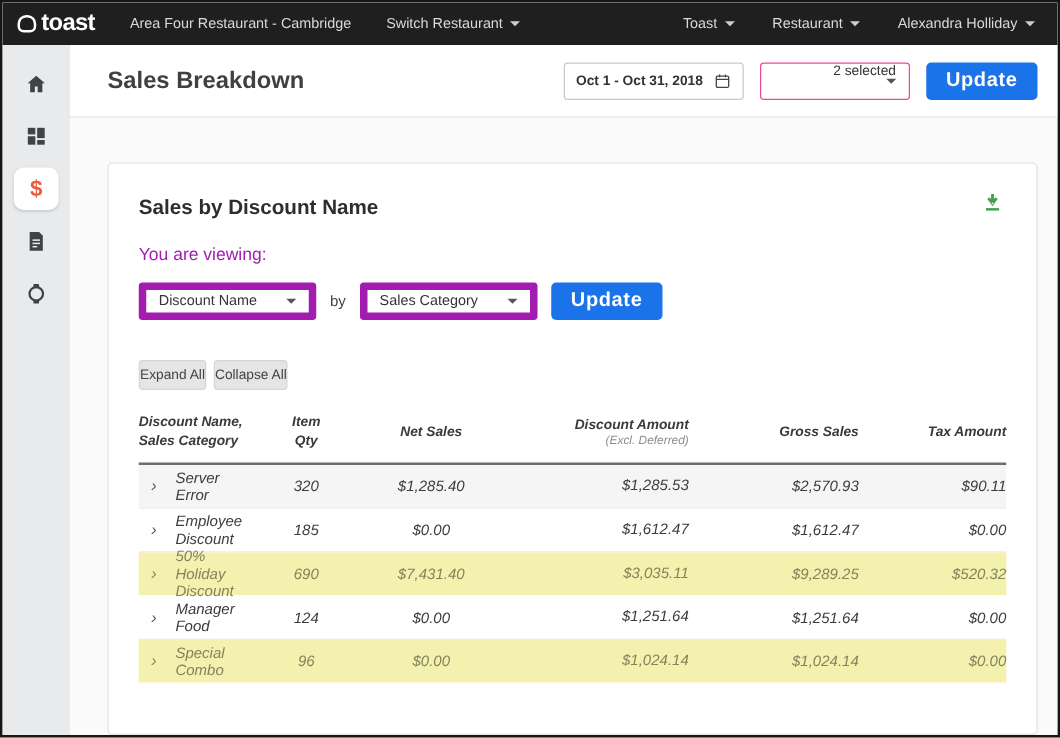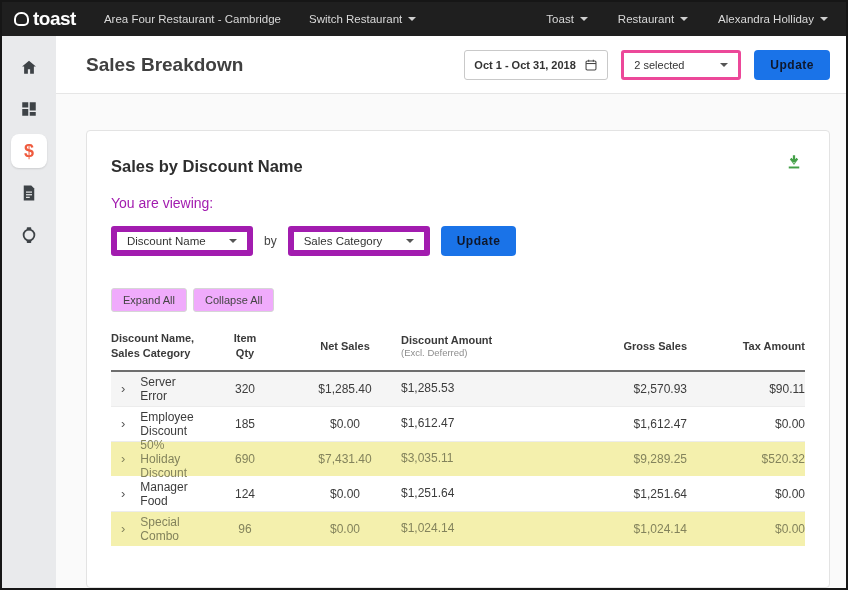--- a/index.html
+++ b/index.html
@@ -33,53 +33,53 @@
 
   
   .page-header { background:#fff; height:58px; border-bottom:1px solid #e6e6e6; display:flex;
                  align-items:center; padding:0 16px 0 30px; flex:0 0 auto; }
   .page-title { font-size:19px; font-weight:bold; color:#404040; }
   .hdr-controls { margin-left:auto; display:flex; align-items:center; gap:13px; }
   .date-box { width:144px; height:30px; border:1px solid #c9c9c9; border-radius:3px; background:#fff;
               display:flex; align-items:center; padding:0 9px; font-size:11px; font-weight:bold;
               color:#333; }
   .date-box svg { margin-left:auto; width:14px; height:14px; stroke:#444; fill:none; stroke-width:1.8; }
-  .sel-box { width:120px; height:30px; border:3px solid #ec4899; border-radius:3px; background:#fff;
-             display:flex; align-items:center; padding:0 10px; font-size:11px; color:#333; }
+  .sel-box { width:120px; height:30px; border:1px solid #ec4899; border-radius:3px; background:#fff;
+             display:flex; align-items:flex-end; padding:0 10px; font-size:11px; color:#333;flex-direction:column; }
   .sel-box .caret { margin-left:auto; }
-  .btn-blue { height:30px; background:#1a73e8; color:#0f172a; font-weight:bold; font-size:12px;
+  .btn-blue { height:30px; background:#1a73e8; color:#ffffff; font-weight:bold; font-size:16px;
               border:none; border-radius:4px; padding:0 16px; letter-spacing:0.5px;
               font-family:"Liberation Sans", sans-serif;text-align:center; }
 
   
   .content { flex:1; padding:36px 16px 0 30px; min-height:0; }
   .card { background:#fff; border:1px solid #e3e3e3; border-radius:4px; height:100%;
           padding:26px 24px 0 24px; position:relative; }
   .card-title { font-size:16.5px; font-weight:bold; color:#2e2e2e; }
   .download { position:absolute; top:22px; right:26px; width:18px; height:18px; }
   .card-sub { font-size:11px; color:#4f4f4f; margin-top:9px; }
   .viewing { font-size:14px; color:#a21caf; margin-top:19px; }
   .dim-controls { display:flex; align-items:center; gap:11px; margin-top:15px; }
   .dim-select { width:142px; height:30px; border:6px solid #a21caf; border-radius:3px; background:#fff;
                 display:flex; align-items:center; padding:0 10px; font-size:11.5px; color:#333; }
   .dim-select .caret { margin-left:auto; }
   .by-label { font-size:12px; color:#444; }
   .expand-row { margin-top:32px; display:flex; gap:6px; }
-  .btn-light { background:#f0abfc; border:1px solid #d6d6d6; border-radius:3px; font-size:11px;
-               color:#444; padding:5px 11px; font-family:"Liberation Sans", sans-serif; }
-
-  
-  .table { margin-top:13px; }
+  .btn-light { background:#e5e5e5; border:1px solid #d6d6d6; border-radius:3px; font-size:11px;
+               color:#444; padding:5px 0; font-family:"Liberation Sans", sans-serif; }
+
+  
+  .table { margin-top:13px;font-style:italic; }
   .thead { display:flex; align-items:center; padding:6px 0 9px 0; border-bottom:2px solid #6e6e6e;
            font-size:11px; font-weight:bold; color:#3a3a3a; }
   .col-name { flex:1; min-width:0; }
   .col-name .wrap { max-width:160px; line-height:1.35; }
   .col-qty { width:88px; text-align:center; line-height:1.35; }
   .col-net { width:112px; text-align:center; }
-  .col-disc { width:150px; line-height:1.3; }
+  .col-disc { width:150px; text-align:right; line-height:1.3; }
   .col-disc .sub { font-size:9.5px; font-weight:normal; color:#8d8d8d; }
   .col-gross { width:136px; text-align:right; }
   .col-tax { width:118px; text-align:right; }
   .trow { display:flex; align-items:center; height:35px; font-size:12px; color:#3c3c3c;
           border-bottom:1px solid #ececec; background:#fff; }
   .trow.gray { background:#f5f5f5; }
   .trow.hl { background:#f4f0ad; color:#83835c; border-bottom-color:#fff; }
   .trow .col-name { display:flex; align-items:center; }
   .chev { font-size:13px; color:#555; margin:0 15px 1px 10px; line-height:1; }
   .trow.hl .chev { color:#83835c; }

